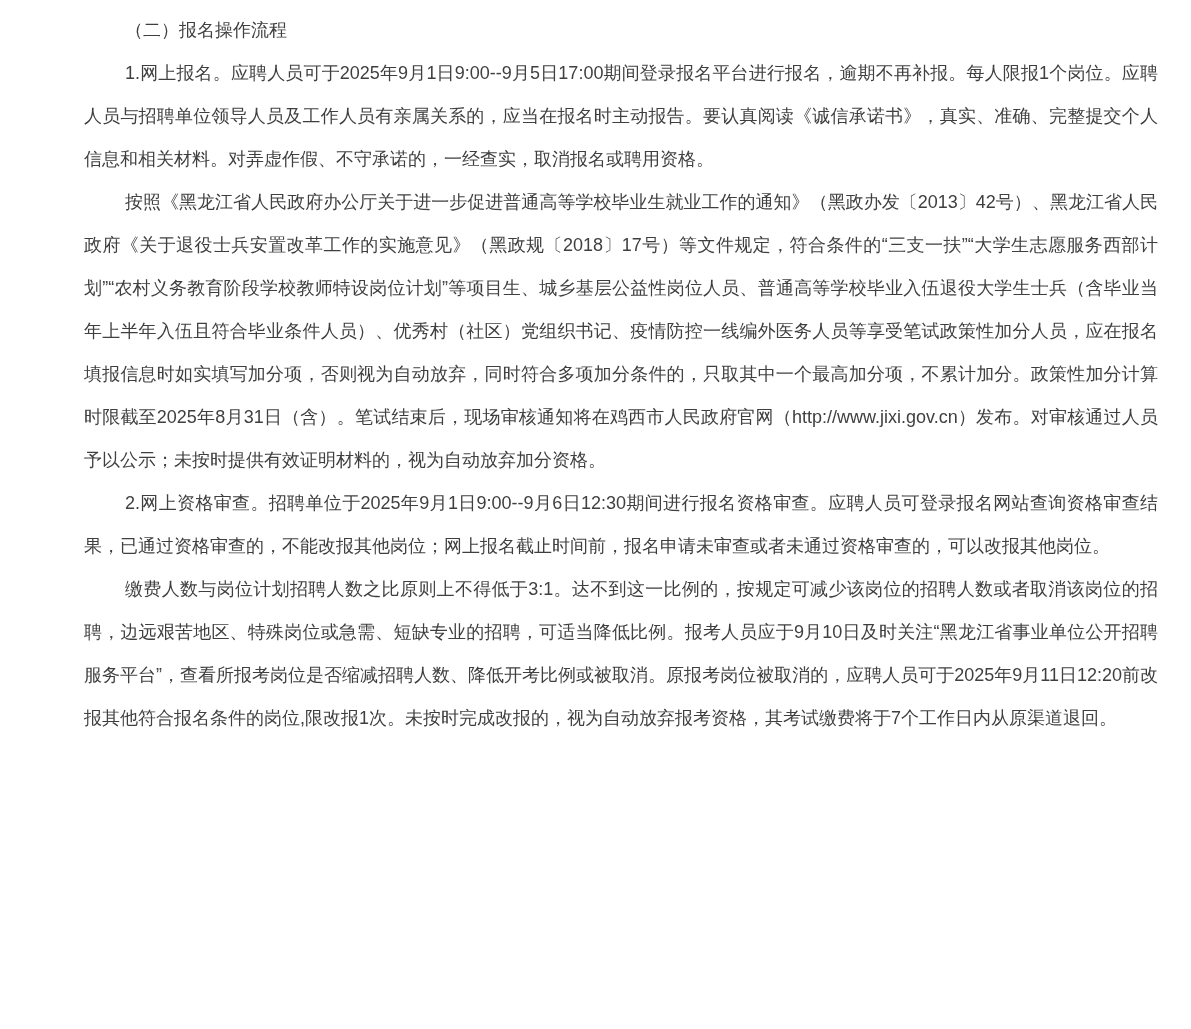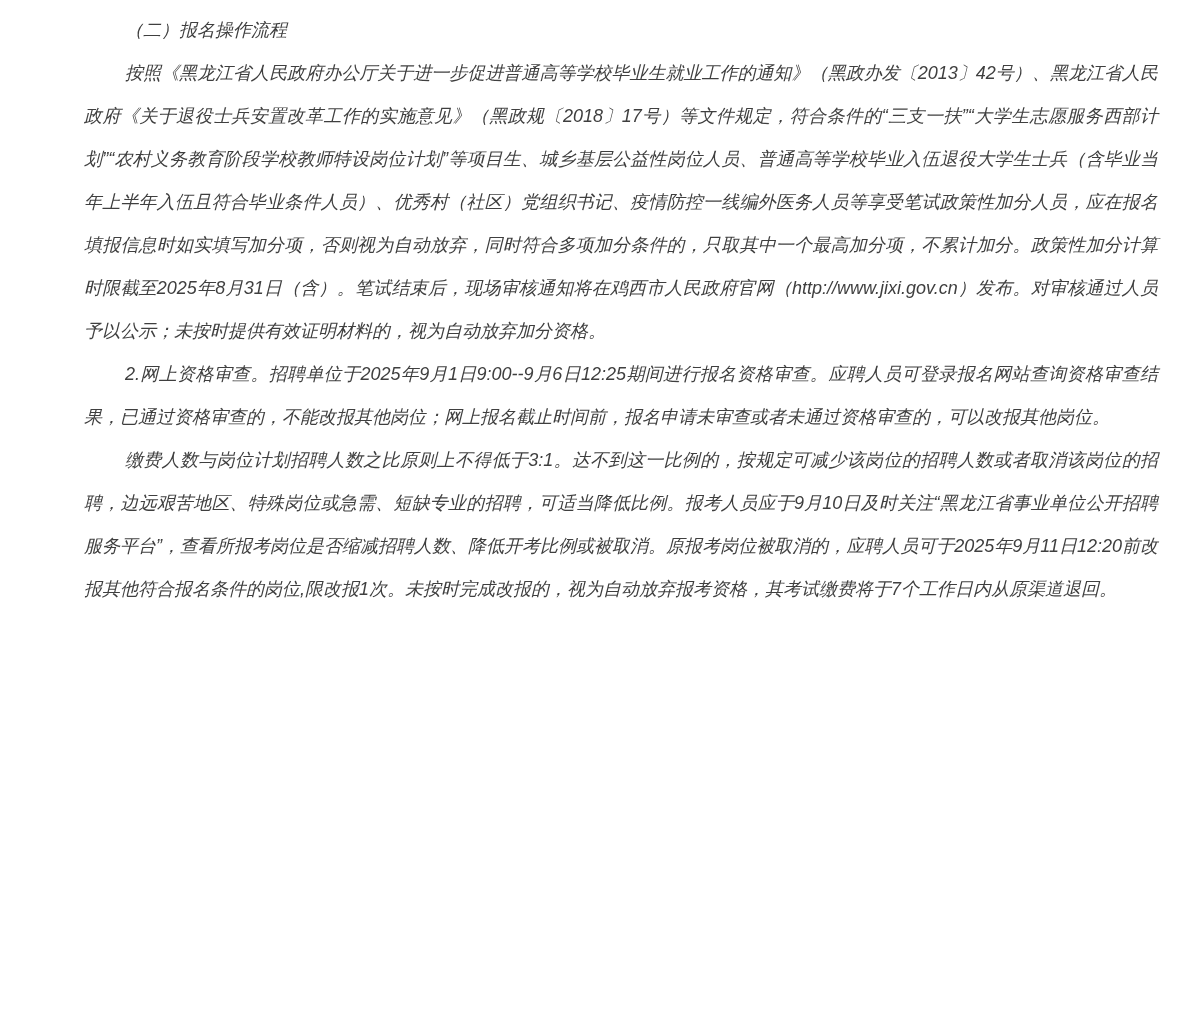--- a/index.html
+++ b/index.html
@@ -11,29 +11,29 @@
     box-sizing: border-box;
     width: 1191px;
     min-height: 1029px;
     padding: 9px 33px 20px 84px;
     background: #ffffff;
     font-family: "Liberation Sans", "DejaVu Sans", sans-serif;
     font-size: 18px;
     line-height: 43px;
     color: #3f3f3f;
     text-align: justify;
-    font-style: italic;
   }
   .para {
     margin: 0;
     text-indent: 41px;
     word-break: break-word;
   }
 </style>
 </head>
 <body>
 
 <div class="doc">
   <p class="para">（二）报名操作流程</p>
+  <p class="para">1.网上报名。应聘人员可于2025年9月1日9:00--9月5日17:00期间登录报名平台进行报名，逾期不再补报。每人限报1个岗位。应聘人员与招聘单位领导人员及工作人员有亲属关系的，应当在报名时主动报告。要认真阅读《诚信承诺书》，真实、准确、完整提交个人信息和相关材料。对弄虚作假、不守承诺的，一经查实，取消报名或聘用资格。</p>
   <p class="para">按照《黑龙江省人民政府办公厅关于进一步促进普通高等学校毕业生就业工作的通知》（黑政办发〔2013〕42号）、黑龙江省人民政府《关于退役士兵安置改革工作的实施意见》（黑政规〔2018〕17号）等文件规定，符合条件的“三支一扶”“大学生志愿服务西部计划”“农村义务教育阶段学校教师特设岗位计划”等项目生、城乡基层公益性岗位人员、普通高等学校毕业入伍退役大学生士兵（含毕业当年上半年入伍且符合毕业条件人员）、优秀村（社区）党组织书记、疫情防控一线编外医务人员等享受笔试政策性加分人员，应在报名填报信息时如实填写加分项，否则视为自动放弃，同时符合多项加分条件的，只取其中一个最高加分项，不累计加分。政策性加分计算时限截至2025年8月31日（含）。笔试结束后，现场审核通知将在鸡西市人民政府官网（http://www.jixi.gov.cn）发布。对审核通过人员予以公示；未按时提供有效证明材料的，视为自动放弃加分资格。</p>
-  <p class="para">2.网上资格审查。招聘单位于2025年9月1日9:00--9月6日12:25期间进行报名资格审查。应聘人员可登录报名网站查询资格审查结果，已通过资格审查的，不能改报其他岗位；网上报名截止时间前，报名申请未审查或者未通过资格审查的，可以改报其他岗位。</p>
+  <p class="para">2.网上资格审查。招聘单位于2025年9月1日9:00--9月6日12:30期间进行报名资格审查。应聘人员可登录报名网站查询资格审查结果，已通过资格审查的，不能改报其他岗位；网上报名截止时间前，报名申请未审查或者未通过资格审查的，可以改报其他岗位。</p>
   <p class="para">缴费人数与岗位计划招聘人数之比原则上不得低于3:1。达不到这一比例的，按规定可减少该岗位的招聘人数或者取消该岗位的招聘，边远艰苦地区、特殊岗位或急需、短缺专业的招聘，可适当降低比例。报考人员应于9月10日及时关注“黑龙江省事业单位公开招聘服务平台”，查看所报考岗位是否缩减招聘人数、降低开考比例或被取消。原报考岗位被取消的，应聘人员可于2025年9月11日12:20前改报其他符合报名条件的岗位,限改报1次。未按时完成改报的，视为自动放弃报考资格，其考试缴费将于7个工作日内从原渠道退回。</p>
 </div>
 
 </body></html>

